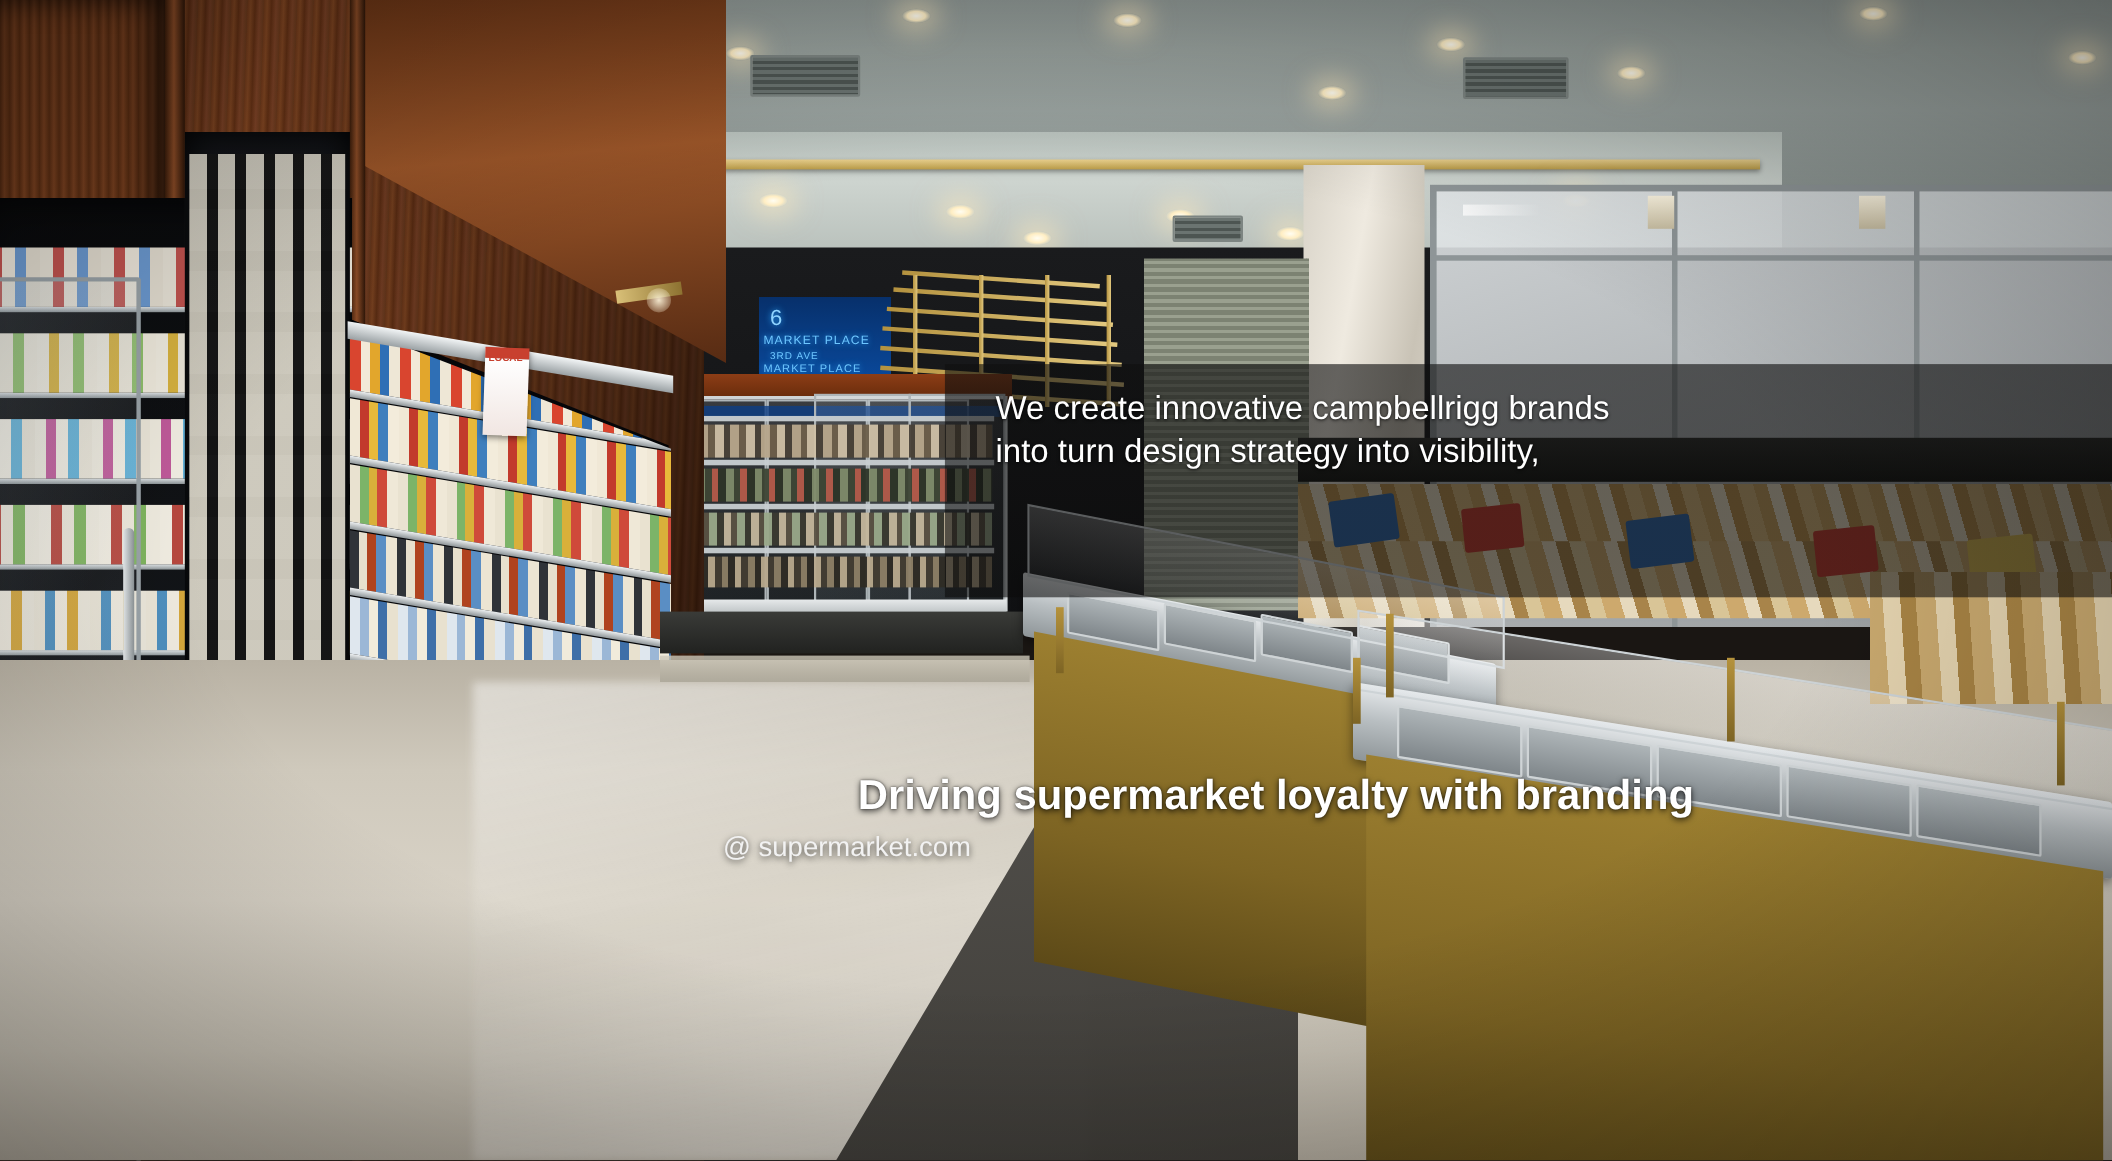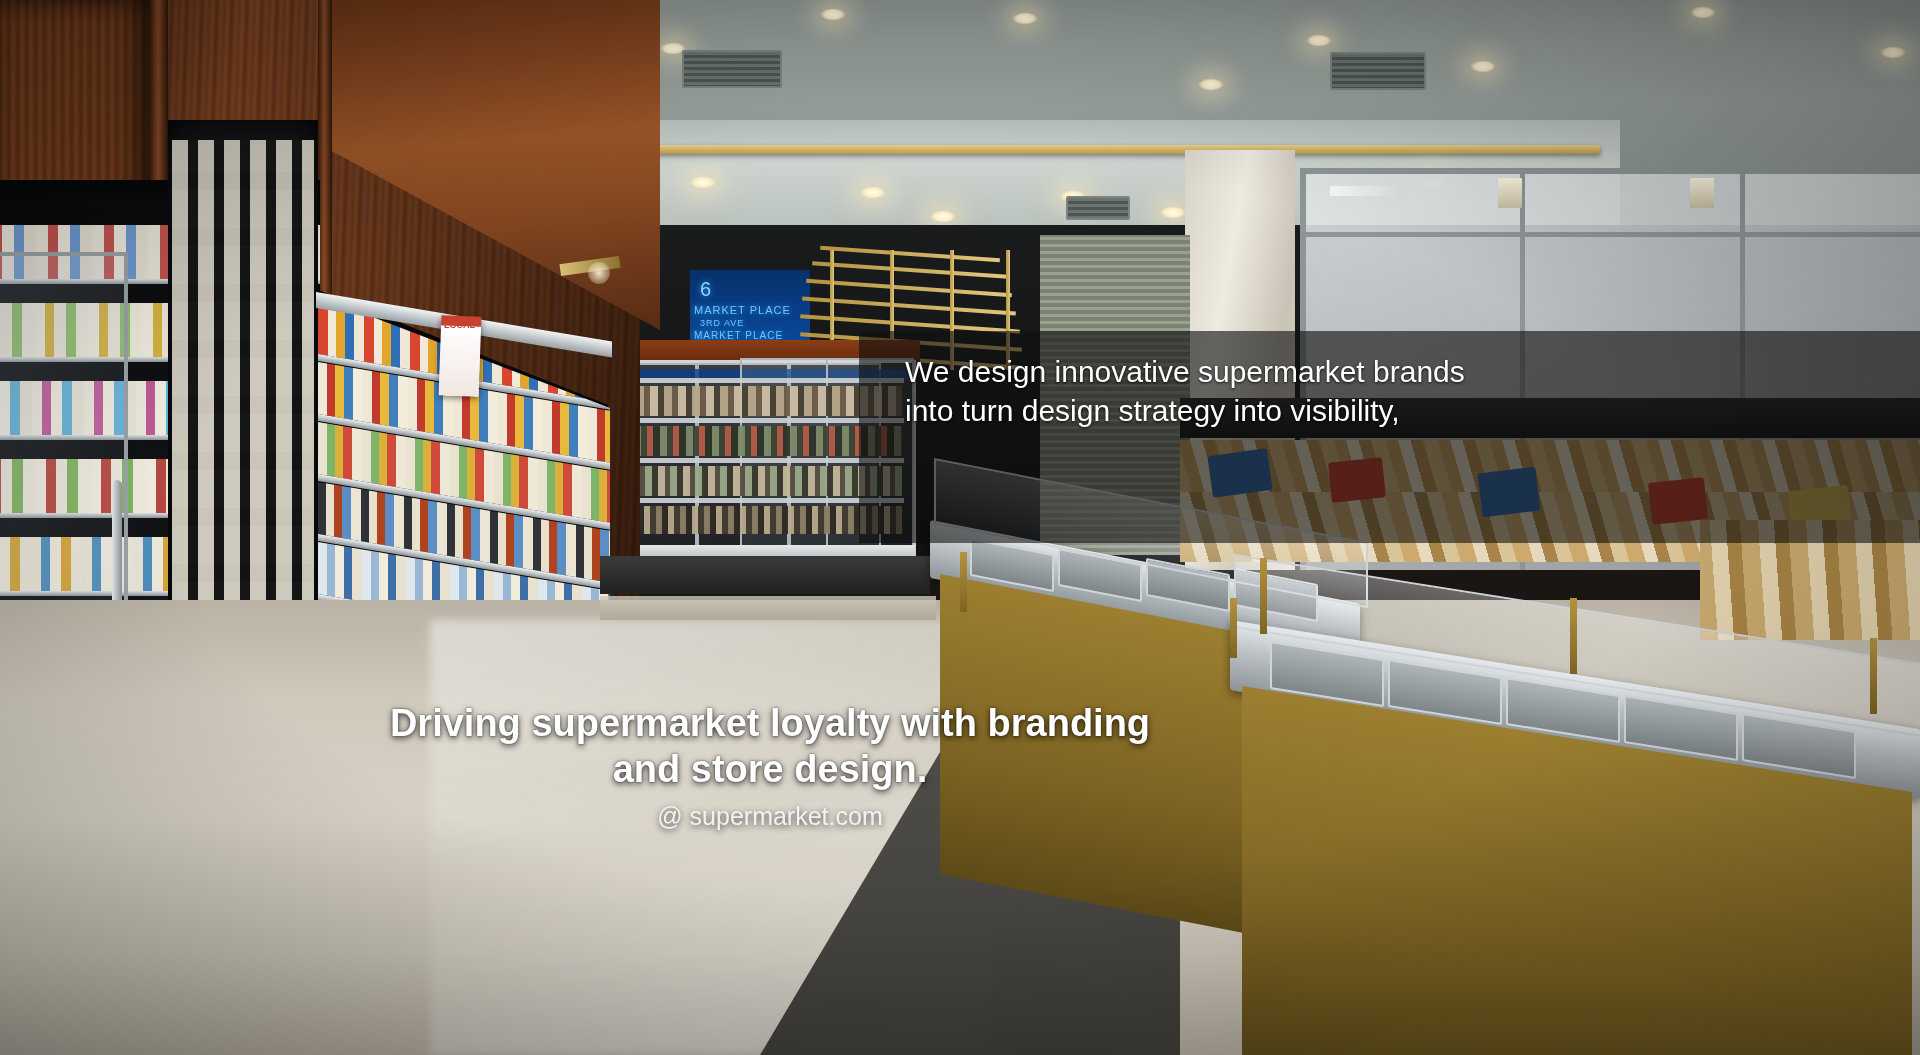--- a/index.html
+++ b/index.html
@@ -124,21 +124,21 @@
     font-family:"Liberation Sans",sans-serif;white-space:nowrap;
     text-shadow:0 1px 2px rgba(0,0,0,.9);}
   .promo-body{color:#ffffff;font-size:30px;line-height:39px;font-weight:400;
     font-family:"Liberation Sans",sans-serif;
     text-shadow:0 1px 3px rgba(0,0,0,.85);}
   .promo-body div{white-space:nowrap;}
 
   .headline{position:absolute;left:0;top:700px;width:1540px;text-align:center;}
   .headline .h1{color:#ffffff;font-size:38px;line-height:46px;font-weight:bold;
     font-family:"Liberation Sans",sans-serif;
-    text-shadow:0 2px 6px rgba(0,0,0,.75),0 0 2px rgba(0,0,0,.6);}
+    text-shadow:0 2px 6px rgba(0,0,0,.75),0 0 2px rgba(0,0,0,.6);text-align:right;}
   .headline .h1 .l2{display:block;}
   .handle{margin-top:10px;color:#f2f2f2;font-size:25px;font-weight:400;
     font-family:"Liberation Sans",sans-serif;
     text-shadow:0 2px 6px rgba(0,0,0,.7);}
 </style>
 </head>
 <body>
 
 <div class="stage">
 
@@ -364,26 +364,25 @@
       <div style="position:absolute;left:30px;top:52px;width:7px;height:60px;background:linear-gradient(180deg,#b5923c,#7d6424)"></div>
       <div style="position:absolute;left:300px;top:98px;width:7px;height:60px;background:linear-gradient(180deg,#b5923c,#7d6424)"></div>
     </div>
 
     <div class="vignette"></div>
   </div>
 
   <div class="promo-panel"></div>
   <div class="promo-inner">
     <div class="promo-body">
-      <div>We design innovative supermarket brands</div>
+      <div>We create innovative campbellrigg brands</div>
       <div>into turn design strategy into visibility,</div>
     </div>
   </div>
 
   <div class="headline">
     <div class="h1">
       <span>Driving supermarket loyalty with branding</span>
-      <span class="l2">and store design.</span>
     </div>
     <div class="handle">@ supermarket.com</div>
   </div>
 
 </div>
 
 </body></html>

